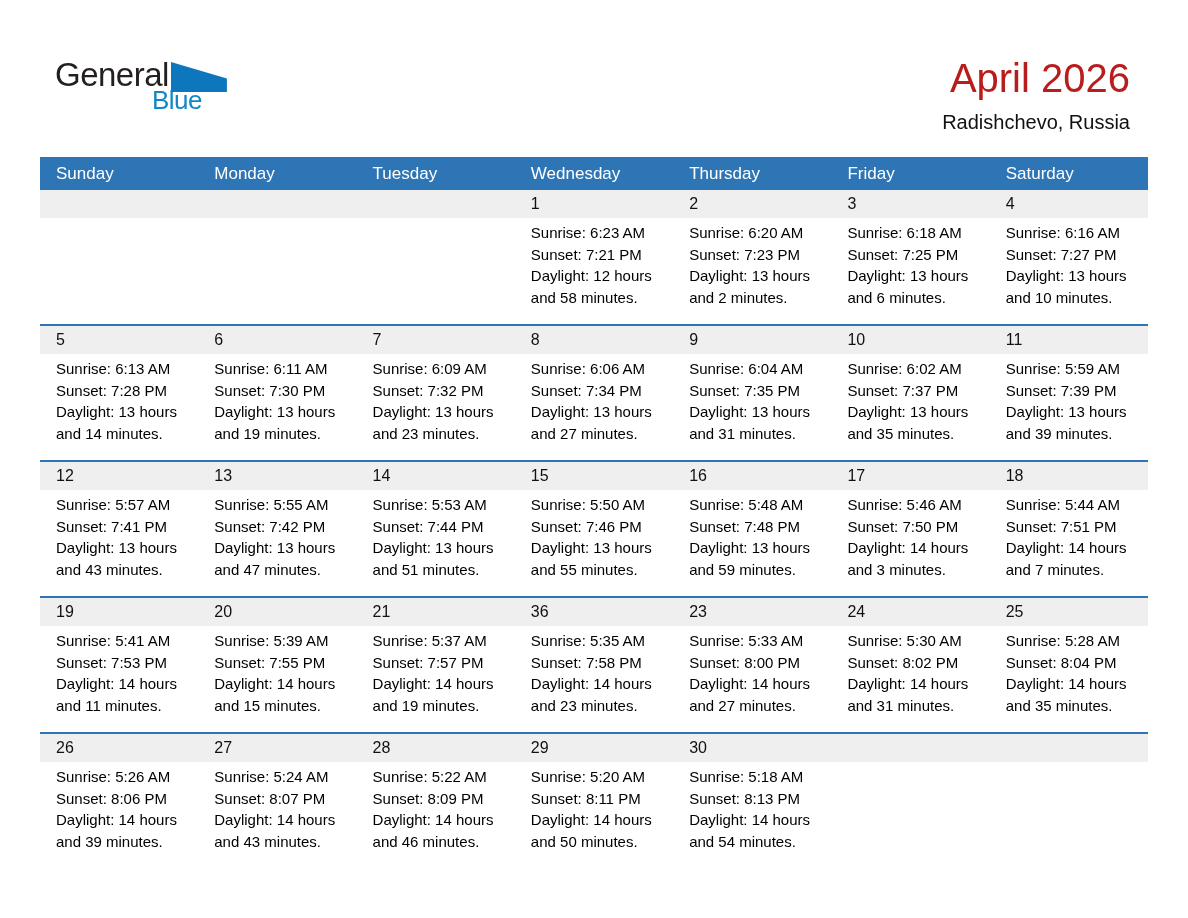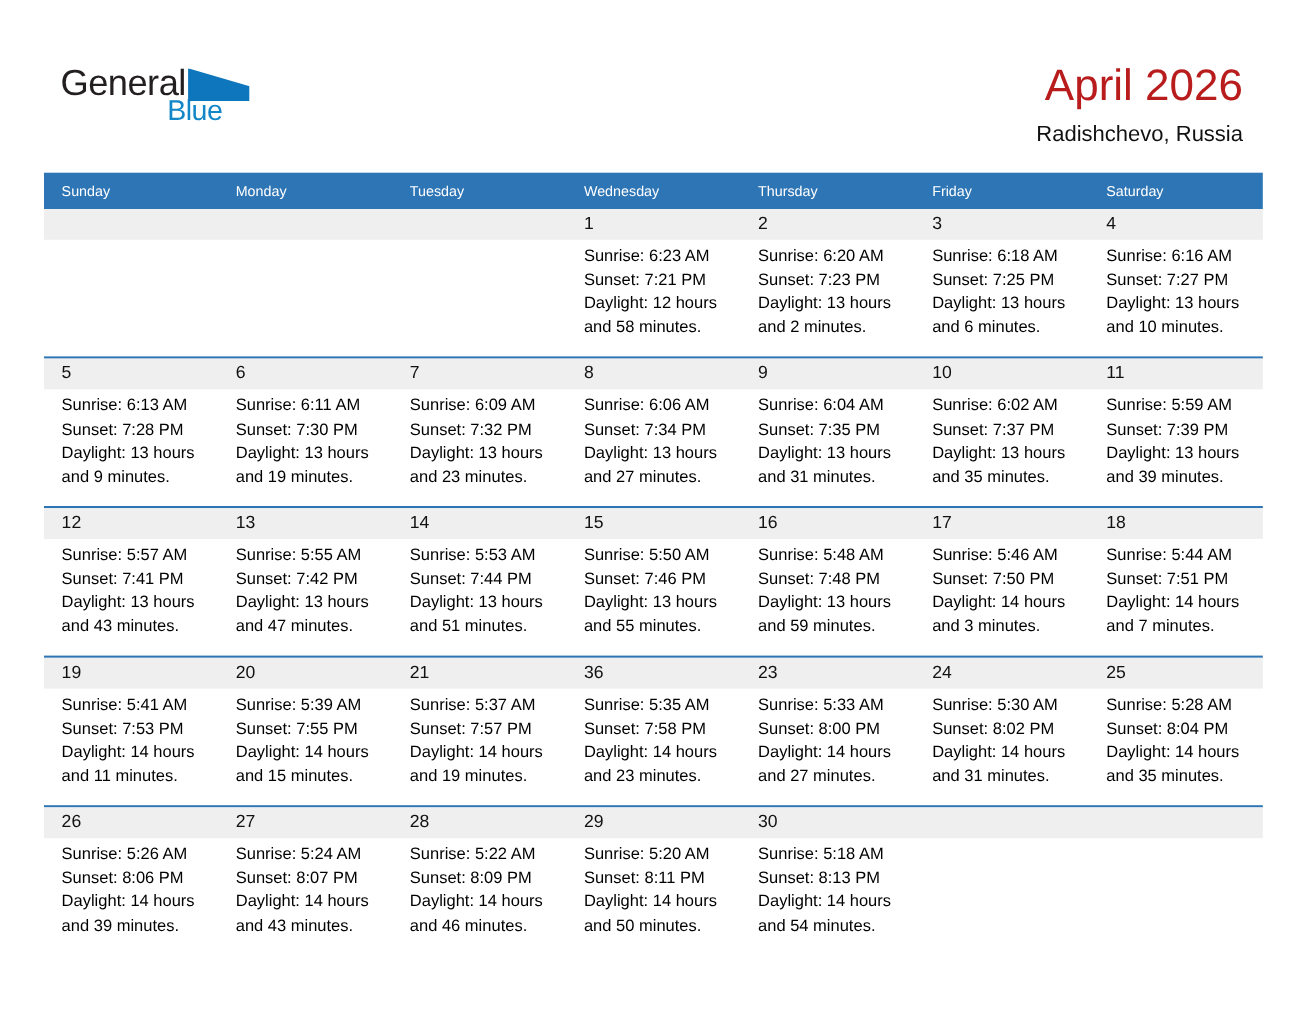--- a/index.html
+++ b/index.html
@@ -26,21 +26,21 @@
   .titles{position:absolute;top:55px;right:58px;text-align:right;}
   .cal-title{font-size:40px;font-weight:400;color:#b91c1c;line-height:46px;}
   .cal-location{font-size:20px;font-weight:400;color:#111;margin-top:10px;}
 
   
   .calendar{position:absolute;left:40px;top:157px;width:1108px;}
   .weekday-header{
     display:grid;grid-template-columns:repeat(7,1fr);
     background:#2e75b5;height:33px;align-items:center;
   }
-  .weekday-cell{color:#ffffff;font-size:13px;padding-left:16px;white-space:nowrap;overflow:hidden;}
+  .weekday-cell{color:#ffffff;font-size:17px;padding-left:16px;white-space:nowrap;overflow:hidden;}
 
   .week-row{border-top:2px solid #2e75b5;}
   .week-row.first{border-top:none;}
   .row-grid{display:grid;grid-template-columns:repeat(7,1fr);}
   .num-band{background:#efefef;}
   .day-num{
     font-size:16px;color:#111;
     padding:4px 0 4px 16px;height:20px;line-height:20px;
   }
   .body-band .day-body{
@@ -125,21 +125,21 @@
             <div class="day-num">8</div>
             <div class="day-num">9</div>
             <div class="day-num">10</div>
             <div class="day-num">11</div>
           </div>
           <div class="row-grid body-band">
             <div class="day-body">
               <div class="day-line">Sunrise: 6:13 AM</div>
               <div class="day-line">Sunset: 7:28 PM</div>
               <div class="day-line">Daylight: 13 hours</div>
-              <div class="day-line">and 9 minutes.</div>
+              <div class="day-line">and 14 minutes.</div>
             </div>
             <div class="day-body">
               <div class="day-line">Sunrise: 6:11 AM</div>
               <div class="day-line">Sunset: 7:30 PM</div>
               <div class="day-line">Daylight: 13 hours</div>
               <div class="day-line">and 19 minutes.</div>
             </div>
             <div class="day-body">
               <div class="day-line">Sunrise: 6:09 AM</div>
               <div class="day-line">Sunset: 7:32 PM</div>

